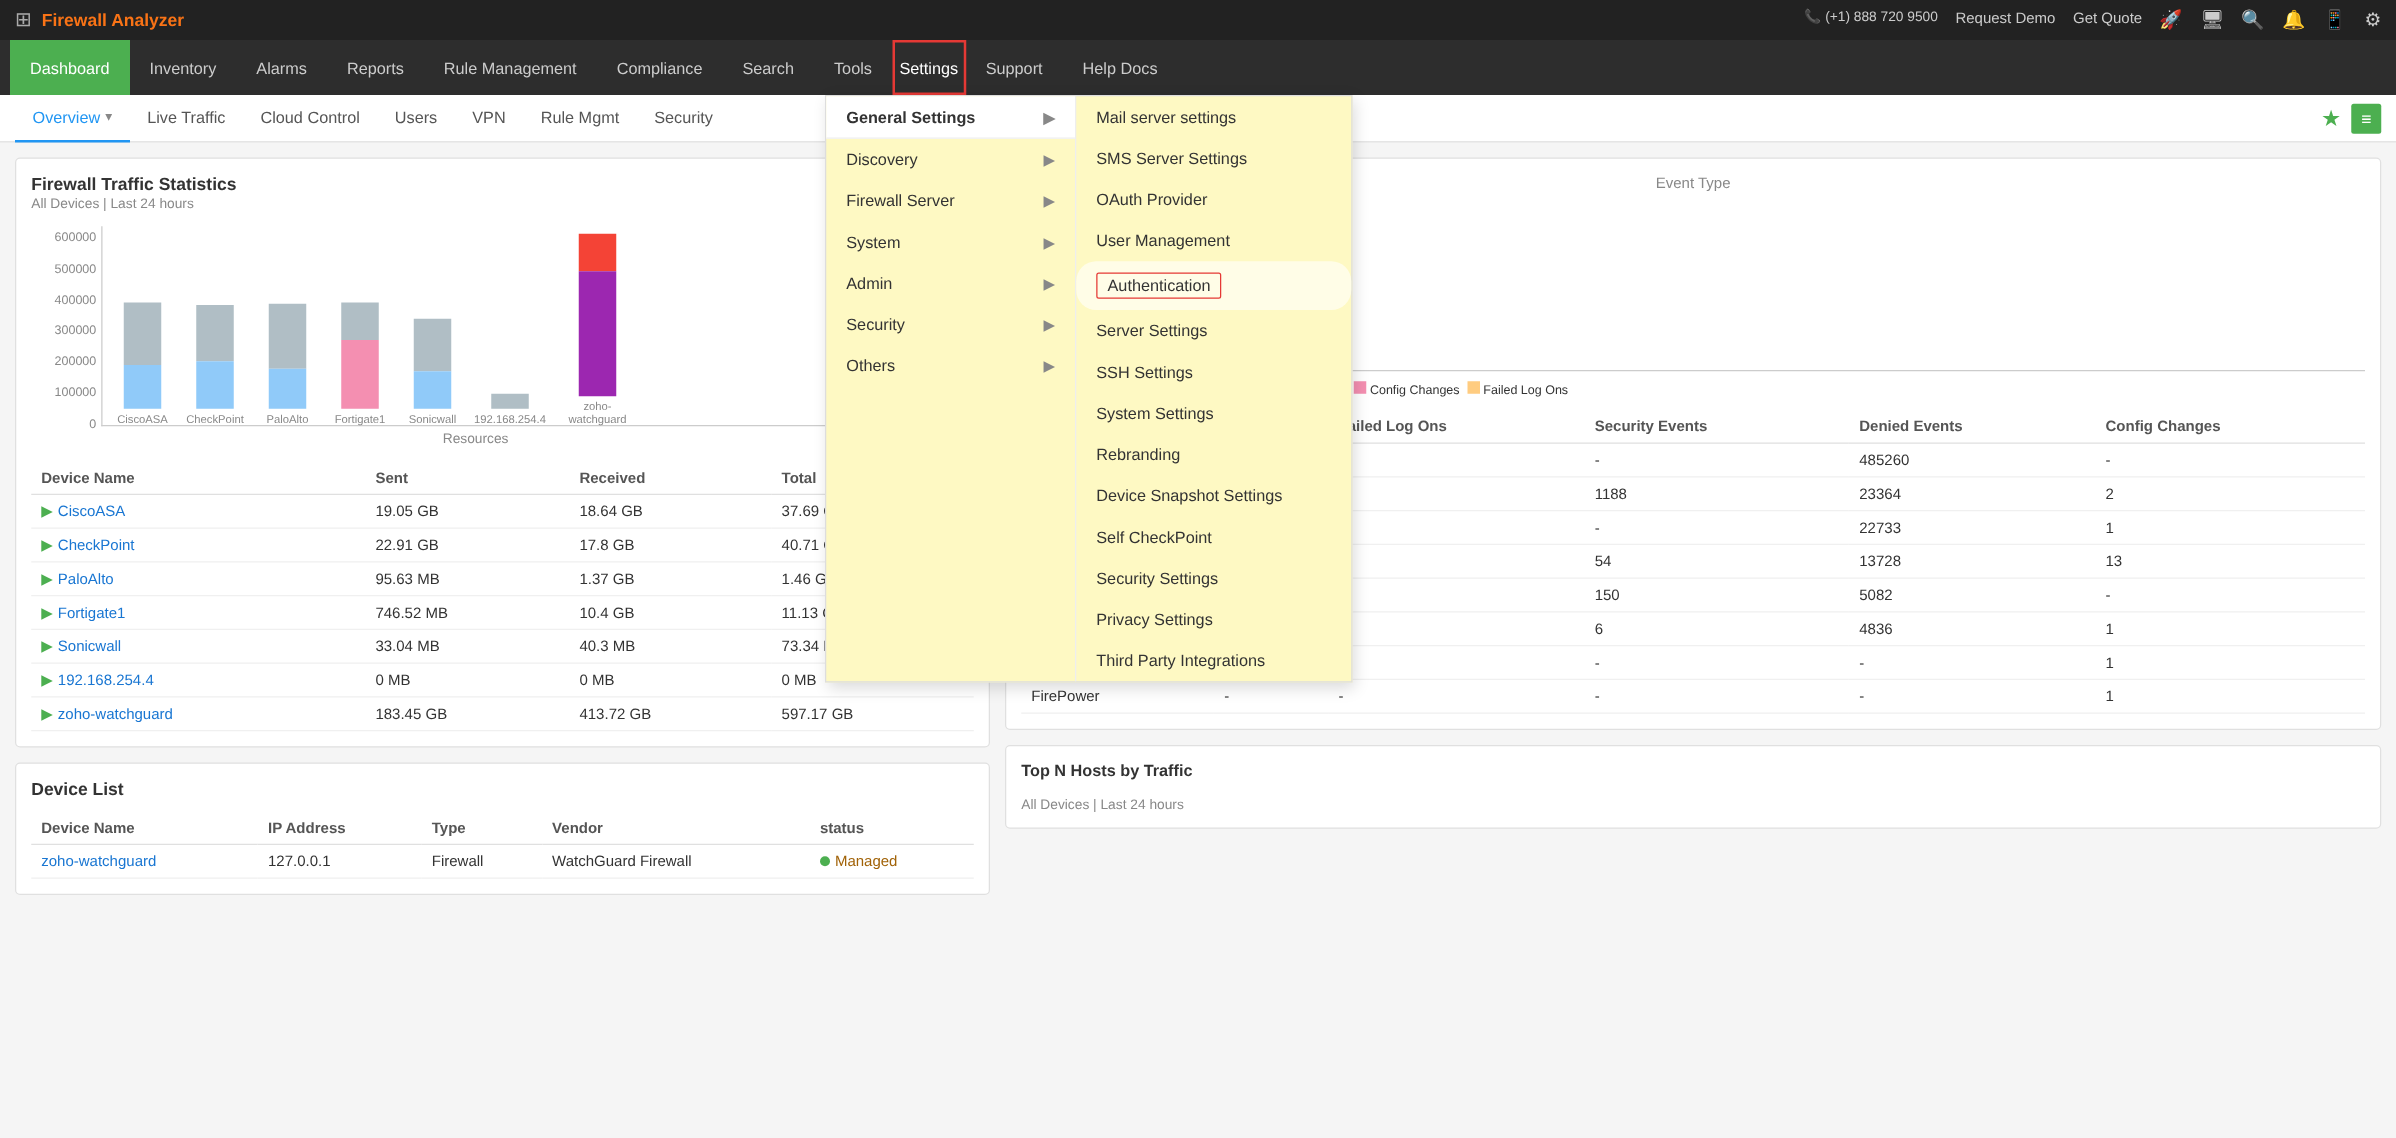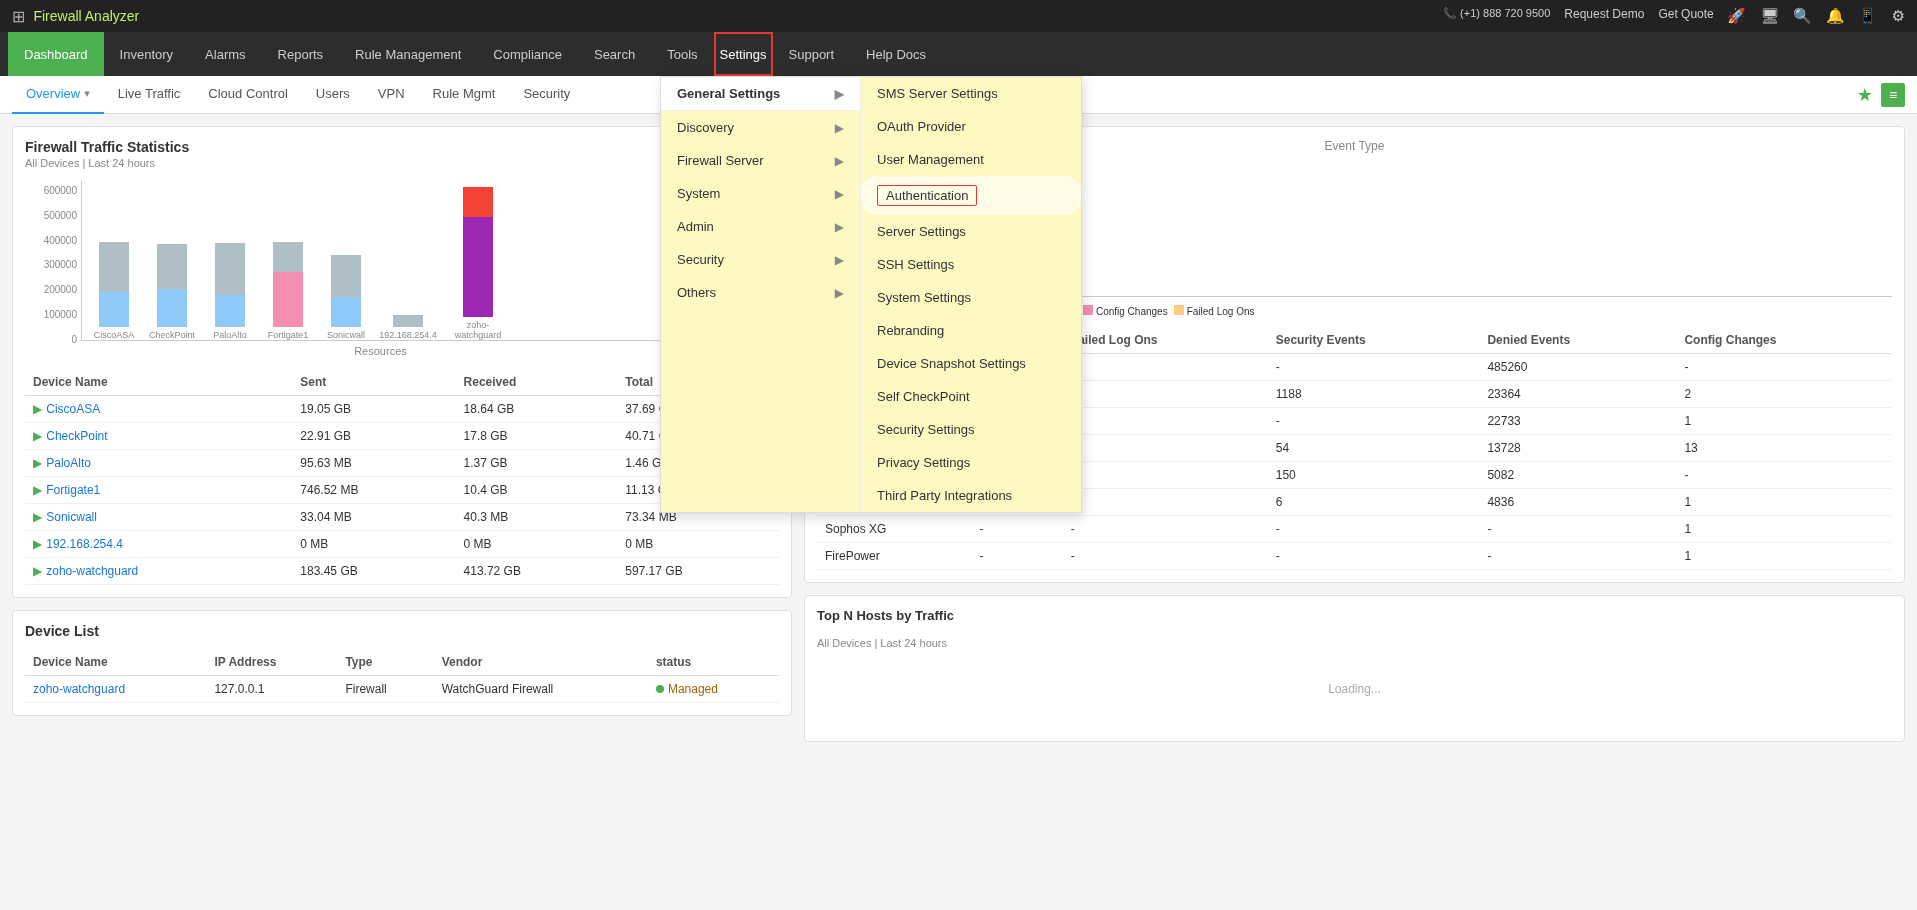--- a/index.html
+++ b/index.html
@@ -153,21 +153,21 @@
     
     .section-title { font-size: 13px; font-weight: bold; margin-bottom: 14px; }
     .section-subtitle { font-size: 11px; color: #888; }
   </style>
 </head>
 <body>
 
 <div class="topbar">
   <div class="topbar-left">
     <span style="color:#aaa; font-size:16px;">⊞</span>
-    <span style="color:#bef264; font-weight:normal; font-size:14px;">Firewall Analyzer</span>
+    <span style="color:#f97316; font-weight:bold; font-size:14px;">Firewall Analyzer</span>
   </div>
   <div class="topbar-right">
     <span style="font-size:11px;">
       <span>📞</span>
       <span>(+1) 888 720 9500</span>
     </span>
     <span style="cursor:pointer;">Request Demo</span>
     <span style="cursor:pointer;">Get Quote</span>
     <span style="font-size:15px; cursor:pointer;">🚀</span>
     <span style="font-size:15px; cursor:pointer;">🖥</span>
@@ -218,20 +218,21 @@
         <span>Security</span>
         <span class="chevron-right">▶</span>
       </div>
       <div class="dropdown-item">
         <span>Others</span>
         <span class="chevron-right">▶</span>
       </div>
     </div>
 
     <div class="dropdown-col" style="min-width:220px;">
+      <div class="dropdown-item">Mail server settings</div>
       <div class="dropdown-item">SMS Server Settings</div>
       <div class="dropdown-item">OAuth Provider</div>
       <div class="dropdown-item">User Management</div>
       <div class="dropdown-item highlighted" style="background:#fffde7;">
         <span style="border: 1.5px solid #e53935; padding: 2px 8px; border-radius: 2px;">Authentication</span>
       </div>
       <div class="dropdown-item">Server Settings</div>
       <div class="dropdown-item">SSH Settings</div>
       <div class="dropdown-item">System Settings</div>
       <div class="dropdown-item">Rebranding</div>
@@ -589,16 +590,15 @@
               <td class="dash">-</td>
               <td>1</td>
           </tr>
         </tbody>
       </table>
     </div>
 
     <div class="card">
       <div class="section-title">Top N Hosts by Traffic</div>
       <div class="section-subtitle">All Devices | Last 24 hours</div>
-      <div style="height:80px; display:flex; align-items:center; justify-content:center; color:#aaa; font-size:12px;">Loading...</div>
     </div>
   </div>
 </div>
 
 </body></html>

